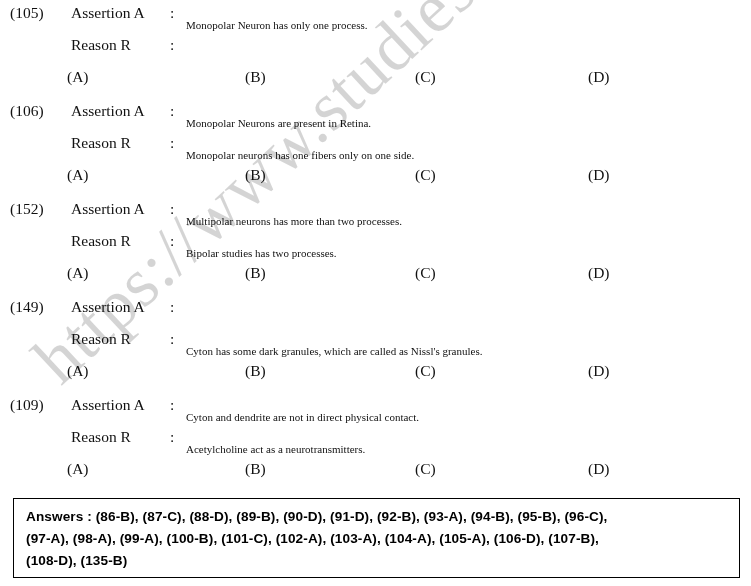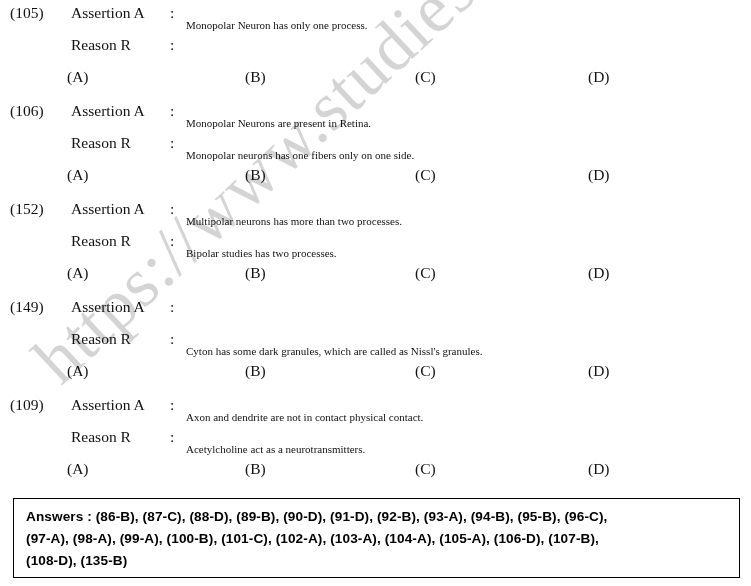--- a/index.html
+++ b/index.html
@@ -212,21 +212,21 @@
       <span class="opt opt-c">(C)</span>
       <span class="opt opt-d">(D)</span>
     </div>
   </div>
 
   <div class="qblock">
     <div class="line assertion">
       <span class="qnum">(109)</span>
       <span class="qlabel">Assertion A</span>
       <span class="qcolon">:</span>
-      <span class="qtext">Axon and dendrite are not in contact physical contact.</span>
+      <span class="qtext">Cyton and dendrite are not in direct physical contact.</span>
     </div>
     <div class="line reason">
       <span class="qlabel">Reason R</span>
       <span class="qcolon">:</span>
       <span class="qtext">Acetylcholine act as a neurotransmitters.</span>
     </div>
     <div class="line options">
       <span class="opt opt-a">(A)</span>
       <span class="opt opt-b">(B)</span>
       <span class="opt opt-c">(C)</span>

